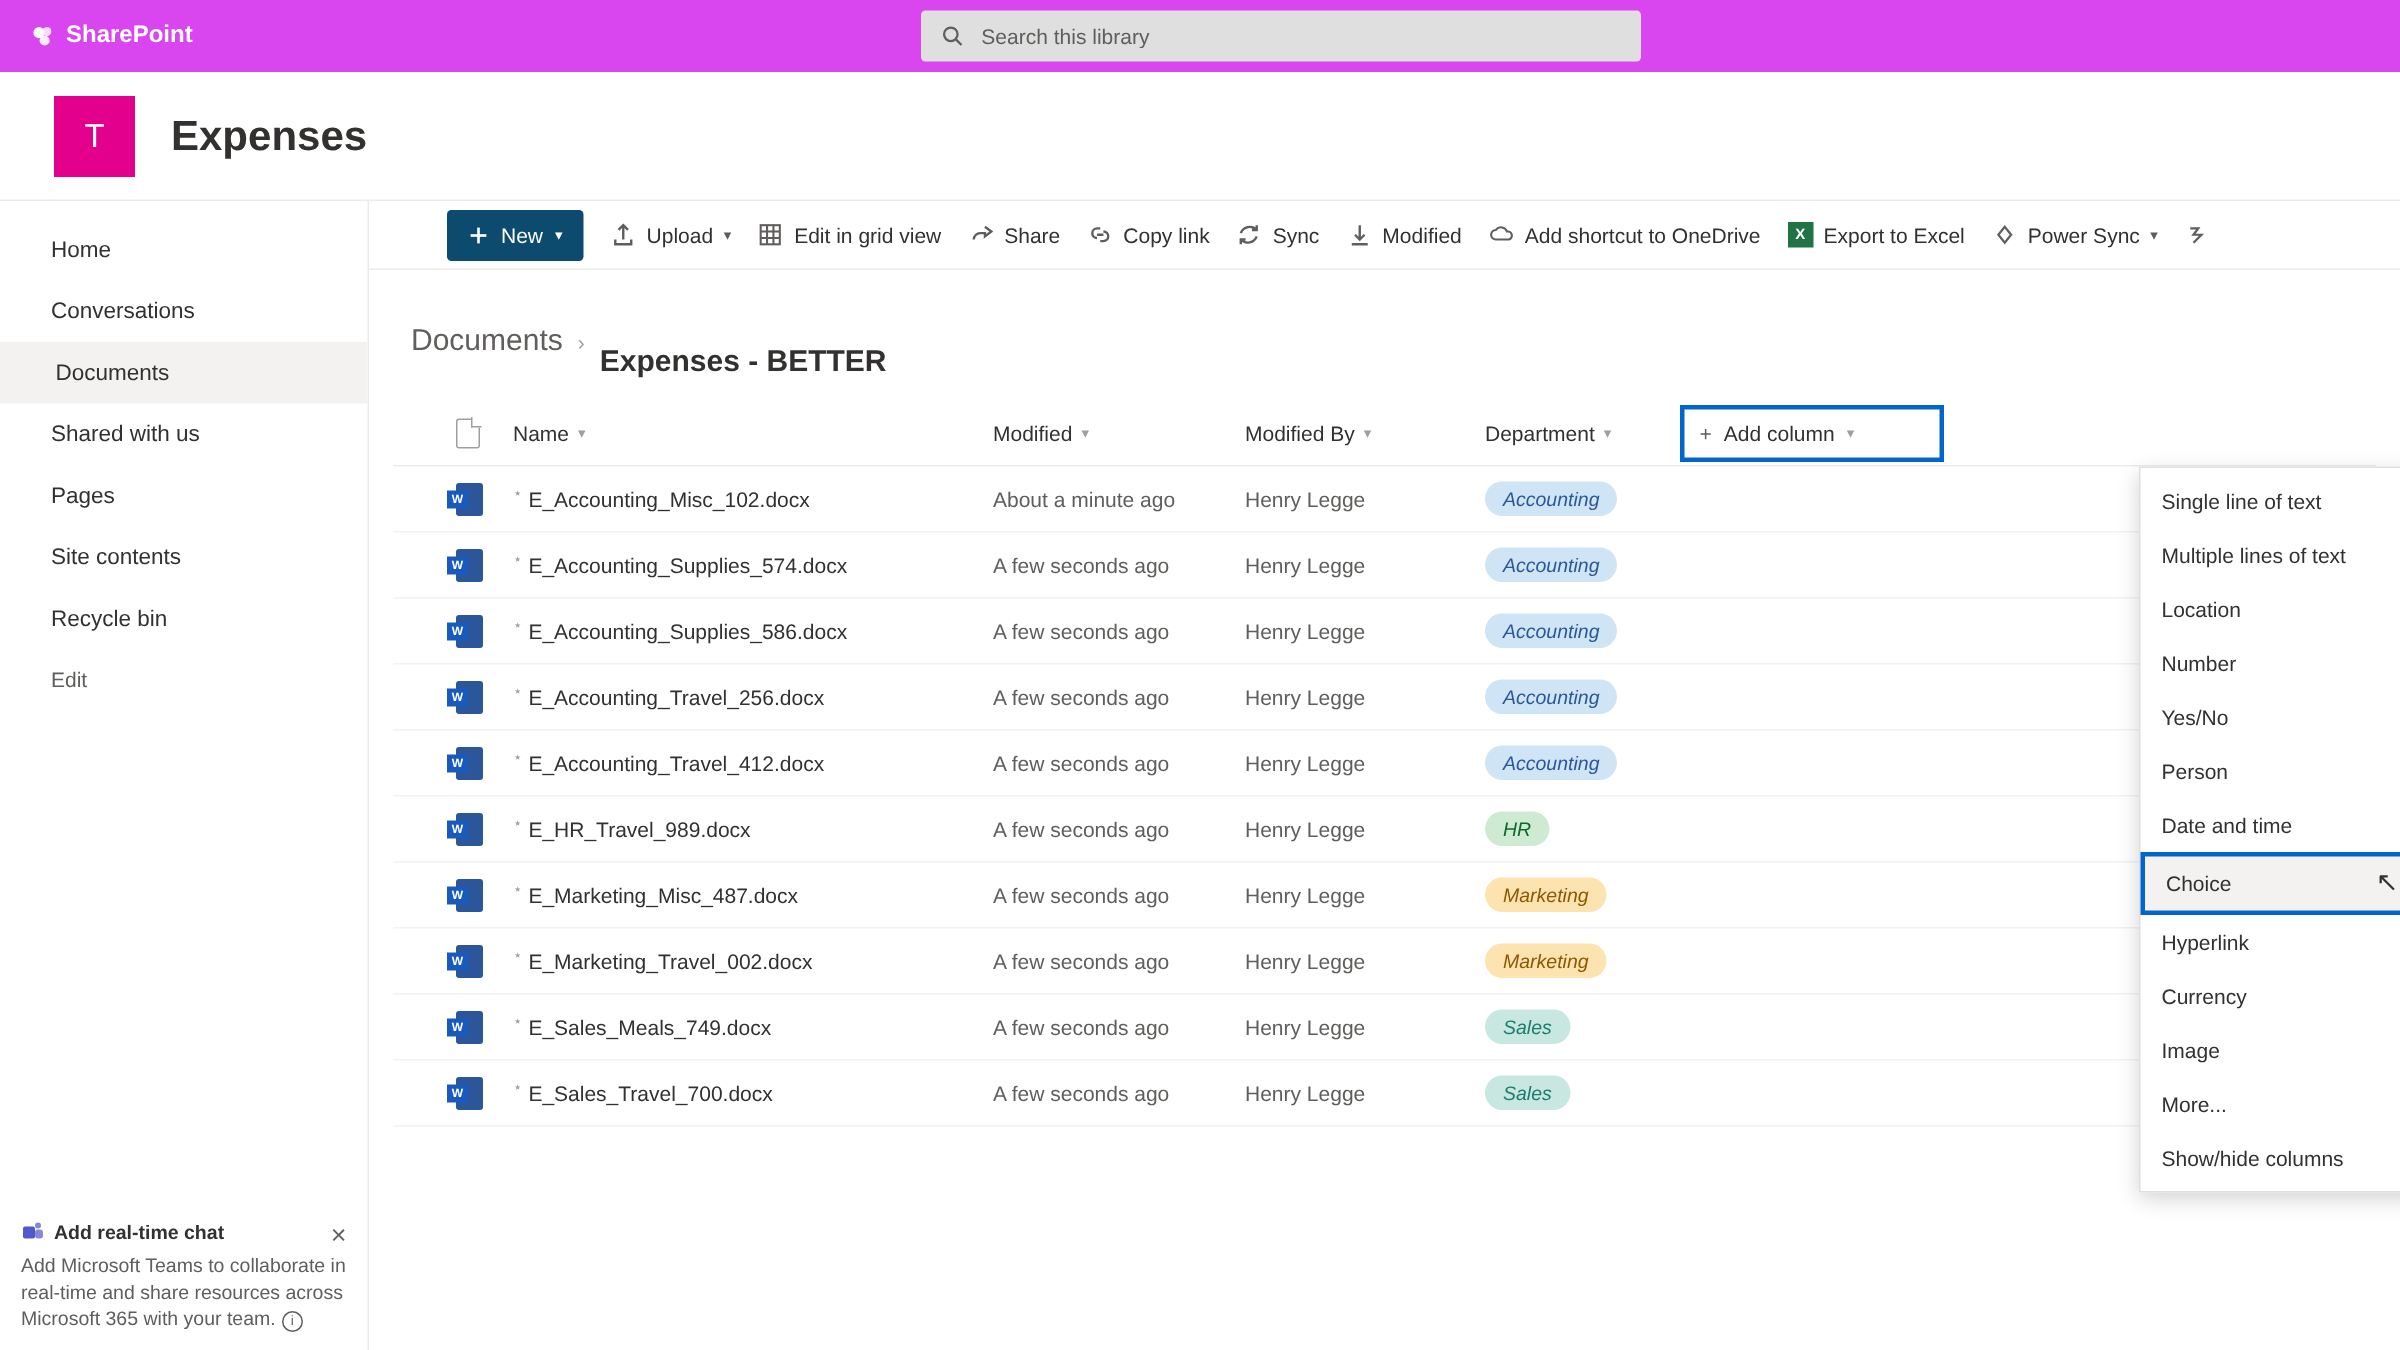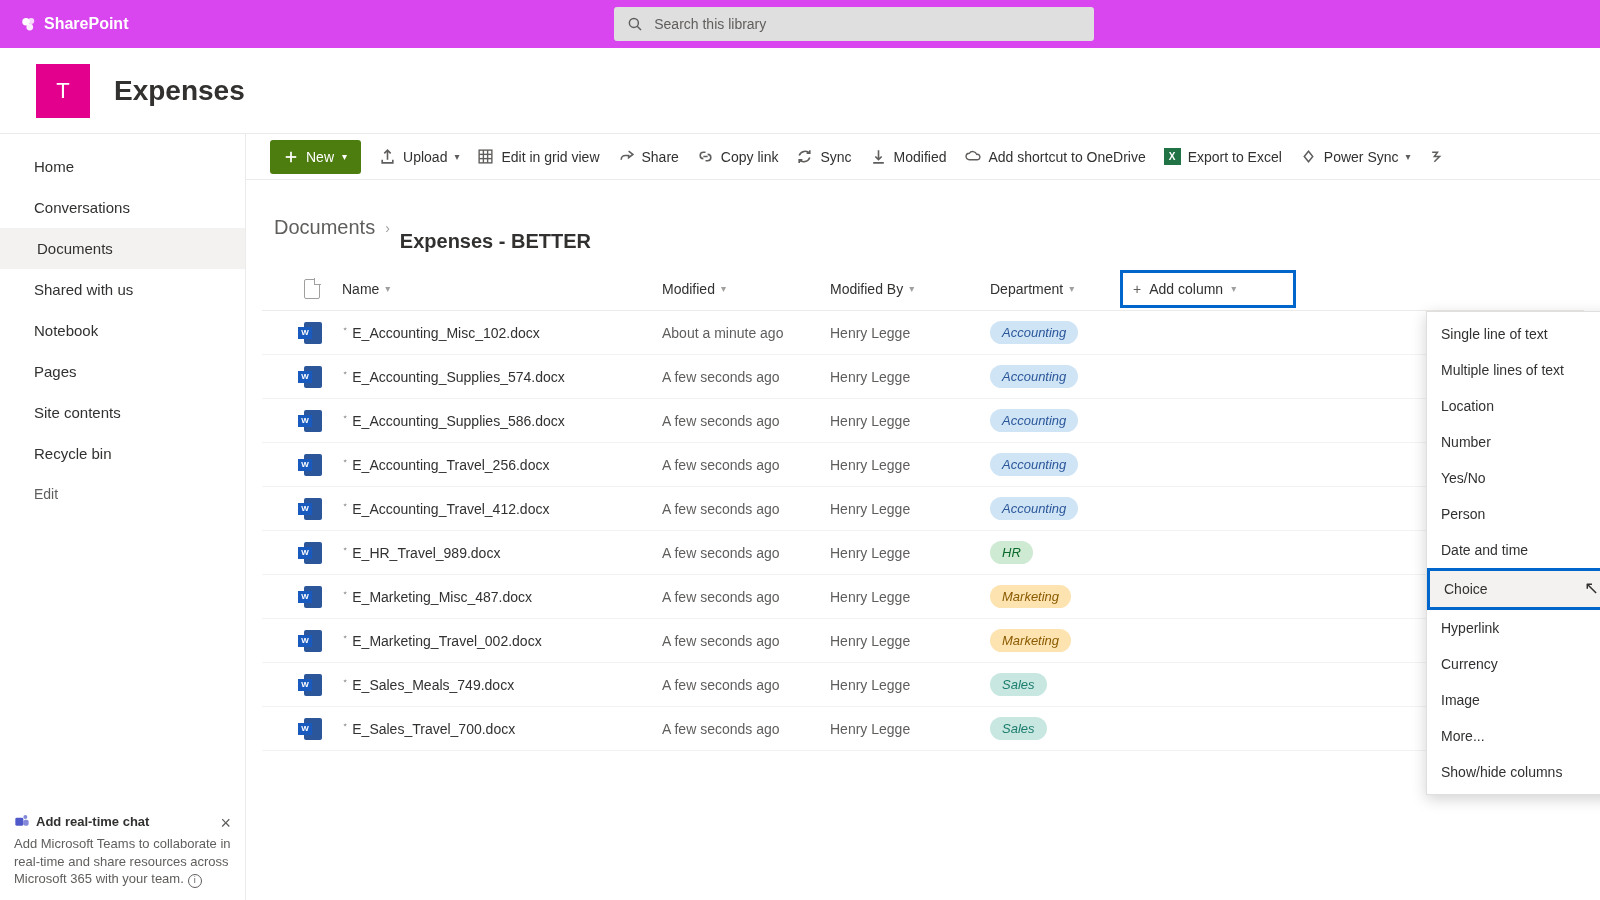--- a/index.html
+++ b/index.html
@@ -30,21 +30,21 @@
 .promo .close { position:absolute; top:0; right:0; cursor:pointer; font-size:18px; color:#605e5c; }
 .promo .title { font-weight:600; color:#323130; display:flex; gap:6px; align-items:center; margin-bottom:6px; }
 .promo p { line-height:1.35; }
 .info-circ { display:inline-flex; width:14px; height:14px; border:1px solid #605e5c; border-radius:50%; align-items:center; justify-content:center; font-size:9px; margin-left:4px; }
 
 
 .main { flex:1; display:flex; flex-direction:column; }
 .cmdbar { height:46px; display:flex; align-items:center; gap:18px; padding:0 24px; border-bottom:1px solid #edebe9; color:#323130; font-size:14px; }
 .cmd { display:flex; align-items:center; gap:7px; cursor:pointer; white-space:nowrap; }
 .cmd svg, .cmd .ic { width:17px; height:17px; color:#605e5c; }
-.newbtn { background:#4d7c0f; color:#fff; height:34px; padding:0 14px; border-radius:3px; display:flex; align-items:center; gap:8px; cursor:pointer; }
+.newbtn { background:#0c4a6e; color:#fff; height:34px; padding:0 14px; border-radius:3px; display:flex; align-items:center; gap:8px; cursor:pointer;margin-left:28px; }
 .newbtn svg { color:#fff; width:14px; height:14px; }
 .chev { font-size:10px; color:inherit; }
 .excel-ic { width:17px; height:17px; background:#217346; color:#fff; display:flex; align-items:center; justify-content:center; font-size:10px; font-weight:700; }
 
 
 .crumb { padding:22px 28px 14px; font-size:20px; display:flex; align-items:center; gap:10px; }
 .crumb .root { color:#605e5c; cursor:pointer; }
 .crumb .sep { color:#a19f9d; font-size:14px; }
 .crumb .cur { font-weight:600;margin-top:28px; }
 
@@ -113,21 +113,20 @@
 </div>
 
 <div class="layout">
 
   <div class="leftnav">
     <div id="nav-items">
         <div class="navitem">Home</div>
         <div class="navitem">Conversations</div>
         <div class="navitem active">Documents</div>
         <div class="navitem">Shared with us</div>
-        <div class="navitem">Notebook</div>
         <div class="navitem">Pages</div>
         <div class="navitem">Site contents</div>
         <div class="navitem">Recycle bin</div>
       </div>
     <div class="edit">Edit</div>
 
     <div class="promo">
       <span class="close">×</span>
       <div class="title">
         <svg width="16" height="16" viewBox="0 0 24 24" fill="#5059c9">

